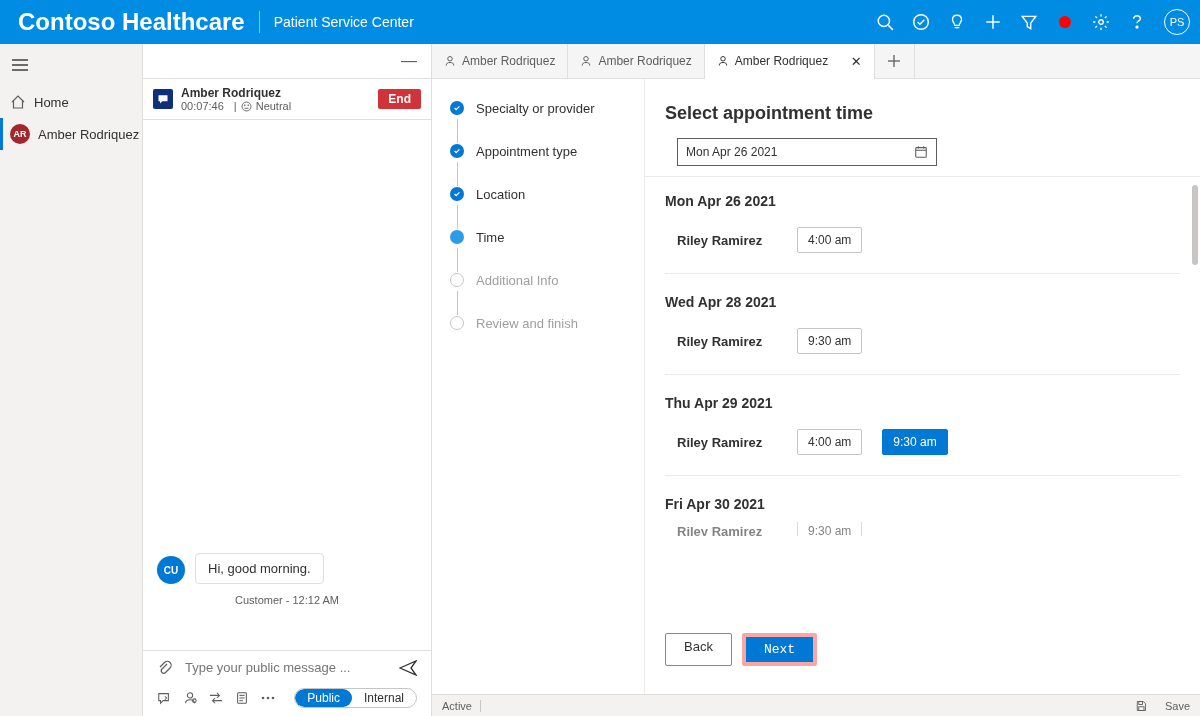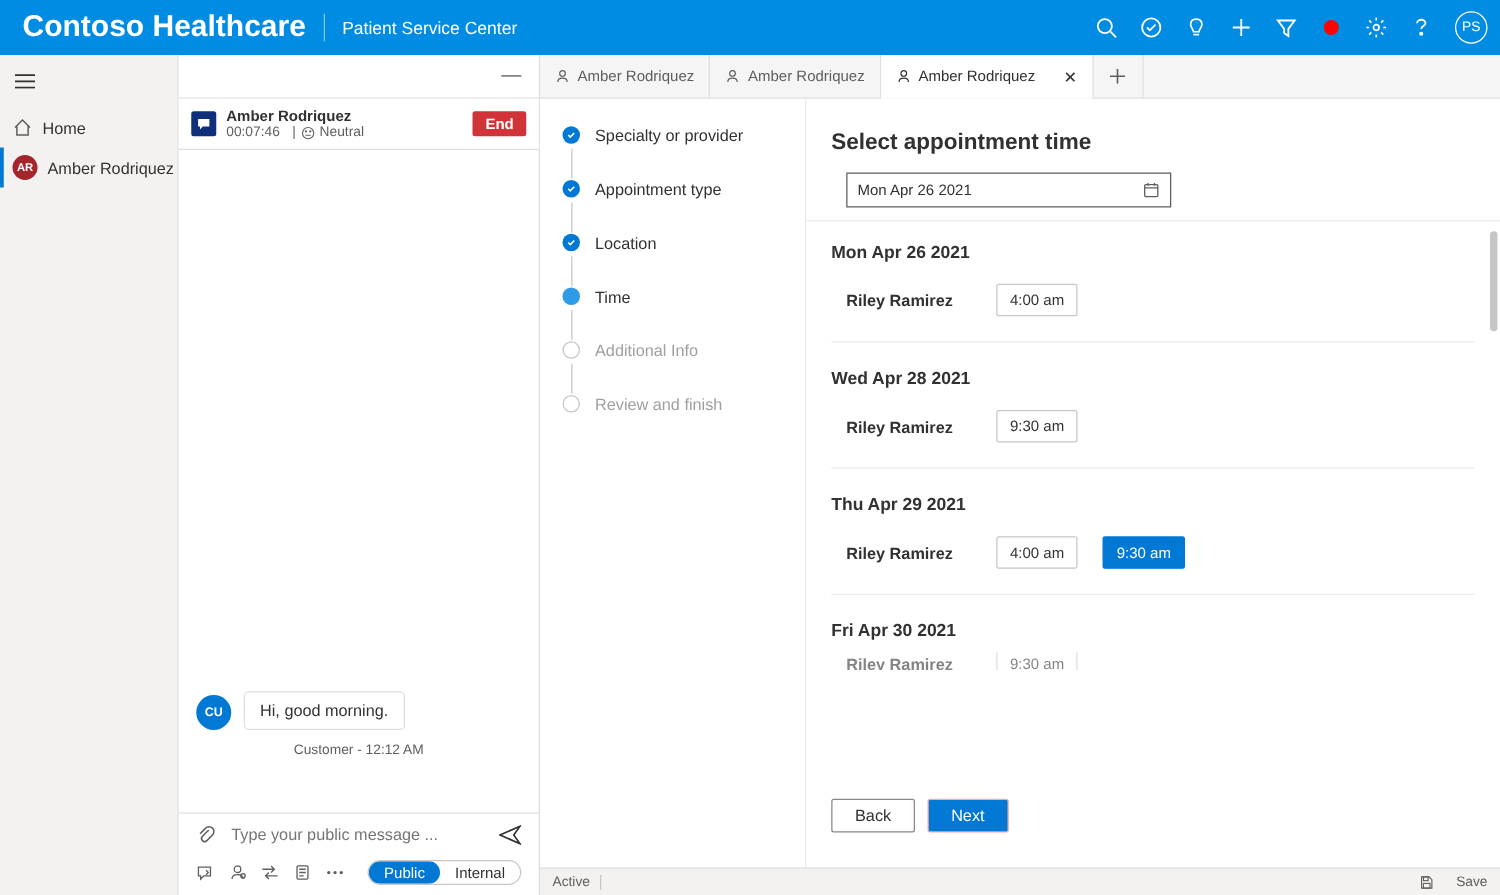--- a/index.html
+++ b/index.html
@@ -83,21 +83,21 @@
   .day { padding:12px 0 8px 0;}
   .day-label { font-size:14px; font-weight:600; margin-bottom:10px;}
   .slot-row { display:flex; align-items:center; gap:20px; padding:8px 0 20px 12px; border-bottom:1px solid #edebe9;}
   .slot-row.noborder{border-bottom:none;}
   .provider { font-size:13px; font-weight:600; width:100px;}
   .slot { min-width:62px; text-align:center; padding:5px 10px; font-size:12px; border:1px solid #c8c6c4; border-radius:2px; cursor:pointer; background:#fff;}
   .slot.selected { background:#0078d4; color:#fff; border-color:#0078d4;}
   .detail-footer { padding:12px 20px 28px 20px; display:flex; gap:10px;}
   .btn { padding:5px 18px; border-radius:2px; font-size:13px; cursor:pointer;}
   .btn.secondary { background:#fff; border:1px solid #8a8886;}
-  .btn.primary { background:#0078d4; color:#fff; border:1px solid #fca5a5;}
+  .btn.primary { background:#0078d4; color:#fff; border:4px solid #fca5a5;font-family:Liberation Mono, monospace;}
 
   
   .statusbar { height:22px; background:#f3f2f1; border-top:1px solid #e1dfdd; display:flex; align-items:center; font-size:11px; color:#605e5c; padding:0 10px;}
   .statusbar .right { margin-left:auto; display:flex; align-items:center; gap:18px;}
   .vdiv { width:1px; height:12px; background:#c8c6c4; margin:0 8px;}
 
   svg { display:block;}
 </style>
 </head>
 <body>

